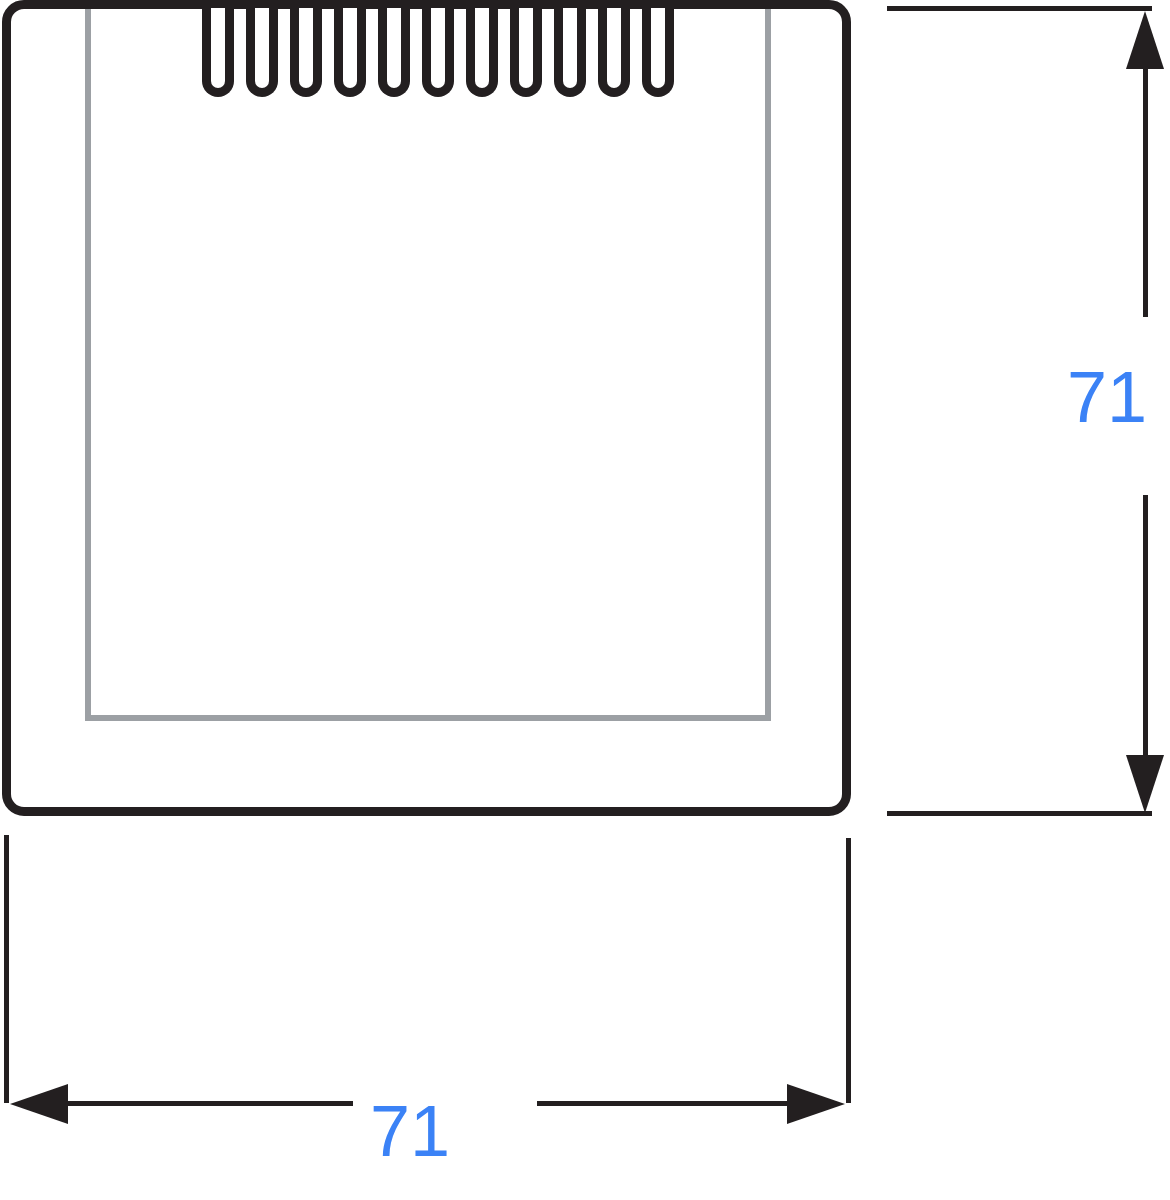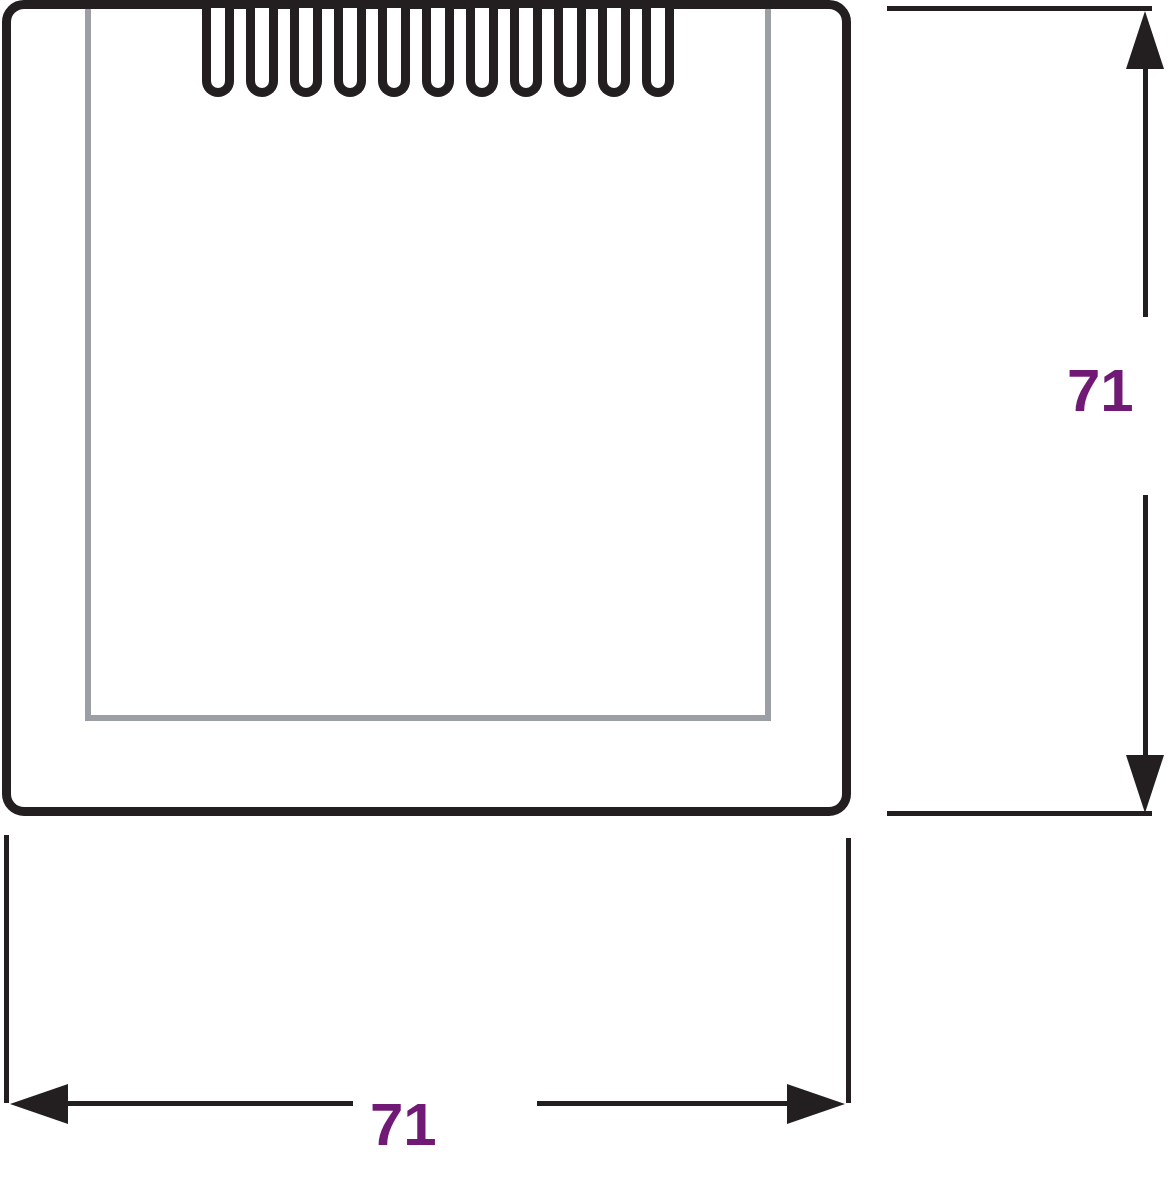--- a/index.html
+++ b/index.html
@@ -60,25 +60,24 @@
   .line { background: #231f20; }
 
   
   .arrow { width: 0; height: 0; }
   .arrow-up    { border-left: 19px solid transparent; border-right: 19px solid transparent; border-bottom: 58px solid #231f20; }
   .arrow-down  { border-left: 19px solid transparent; border-right: 19px solid transparent; border-top: 58px solid #231f20; }
   .arrow-left  { border-top: 20px solid transparent; border-bottom: 20px solid transparent; border-right: 58px solid #231f20; }
   .arrow-right { border-top: 20px solid transparent; border-bottom: 20px solid transparent; border-left: 58px solid #231f20; }
 
   .dim-label {
-    color: #701a75;
-    font-size: 60px;
+    color: #3b82f6;
+    font-size: 72px;
     line-height: 1;
     white-space: nowrap;
-    font-weight: bold;
   }
 </style>
 </head>
 <body>
 
 <div id="canvas">
 
   <div class="abs outer-frame"></div>
   <div class="abs inner-frame"></div>
   <div class="abs vent-slots">

